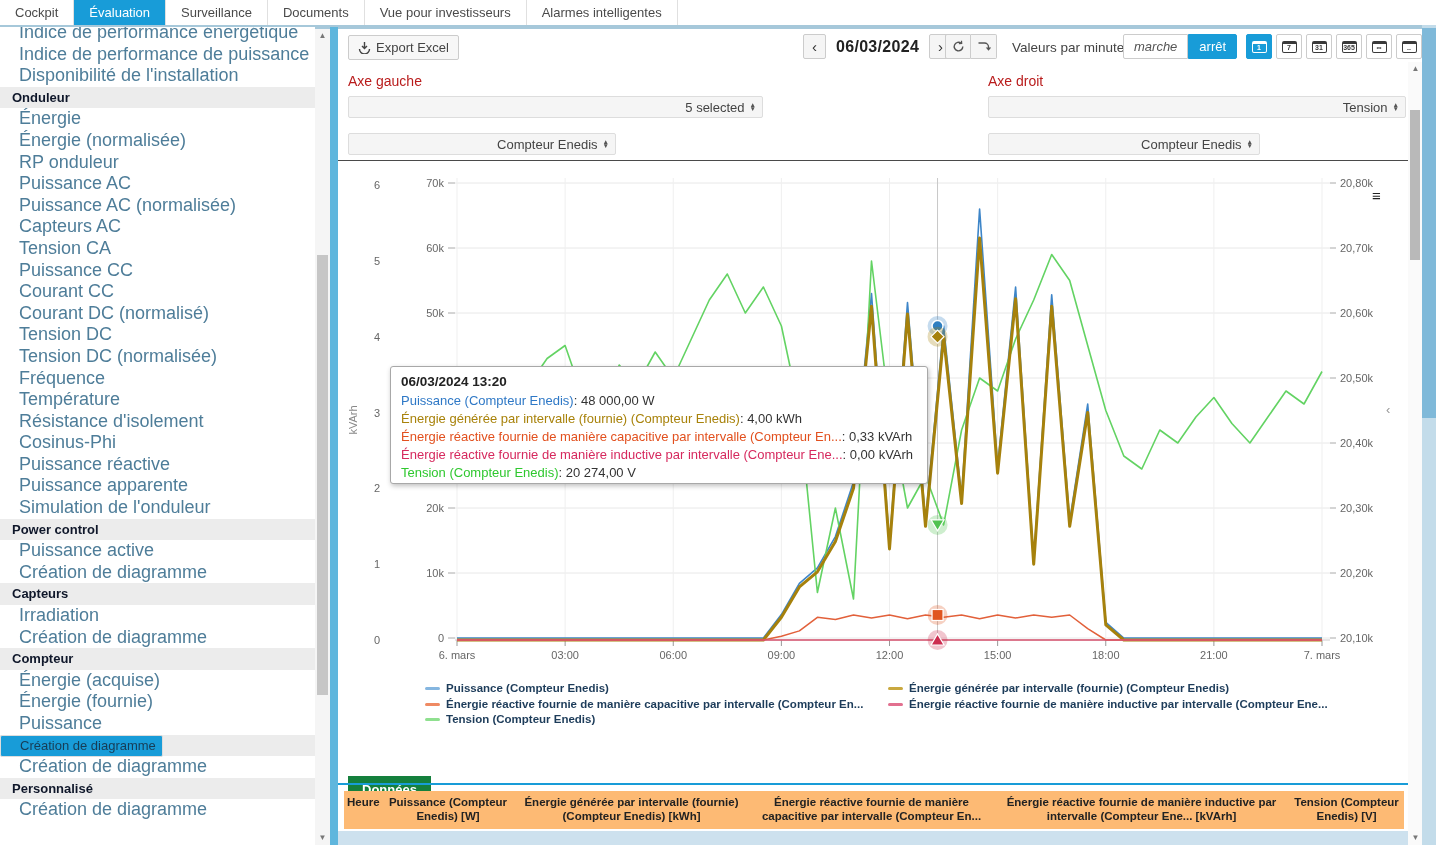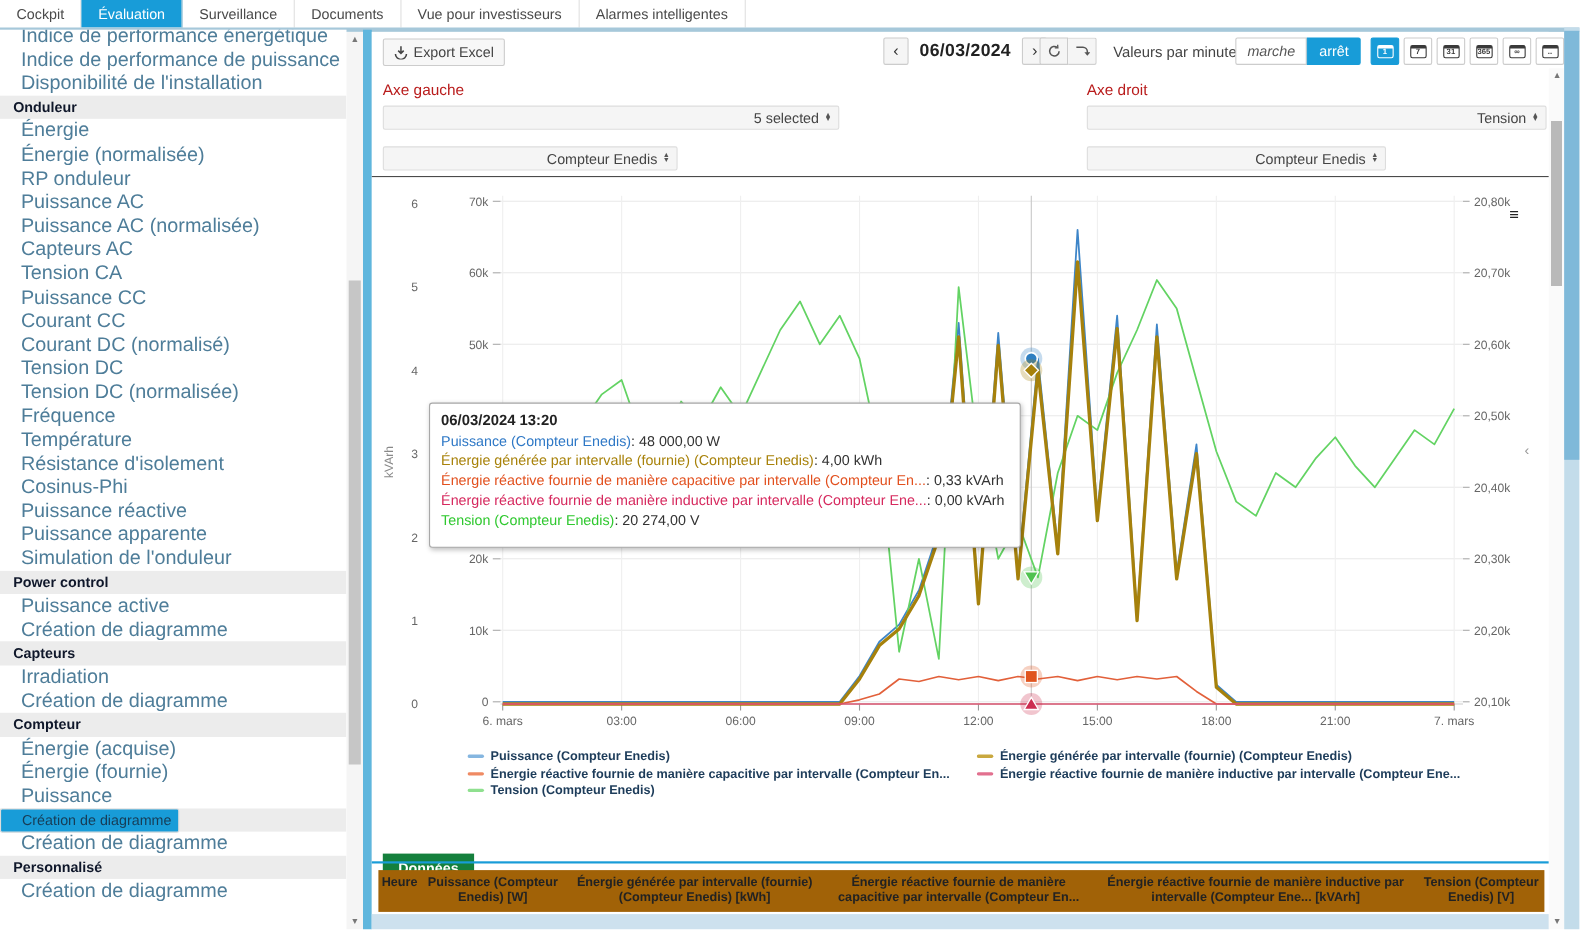--- a/index.html
+++ b/index.html
@@ -63,39 +63,39 @@
   .sel { position:absolute; height:22px; background:#f5f5f5; border:1px solid #ddd; border-radius:2px;
          font-size:13px; color:#444; display:flex; align-items:center; justify-content:flex-end;
          padding-right:6px; gap:5px; cursor:pointer; }
   .sort-arrows { display:inline-flex; flex-direction:column; line-height:4.5px; font-size:6.5px; color:#555; }
   #section-sep { position:absolute; left:0; top:131px; width:1070px; height:1px; background:#4a4a4a; }
 
   
   #chart-menu-icon { position:absolute; left:1034px; top:158px; font-size:15px; font-weight:bold; color:#222; cursor:pointer; }
   #axis-collapse-icon { position:absolute; left:1048px; top:373px; font-size:13px; color:#999; cursor:pointer; }
 
-  #tooltip { position:absolute; left:52px; top:337px; width:538px; height:132px; background:#fff;
+  #tooltip { position:absolute; left:52px; top:337px; width:538px; height:118px; background:#fff;
              border:1px solid #a8a8a8; border-radius:3px; box-shadow:1px 2px 5px rgba(0,0,0,.25);
              padding:7px 10px; z-index:5; }
   #tooltip-title { font-size:13.5px; font-weight:bold; color:#222; margin-bottom:3px; }
   .ttrow { font-size:13px; line-height:18px; white-space:nowrap; }
   .ttv { color:#333; }
 
   
   .legend-col { position:absolute; top:652px; width:470px; }
   #legend-col1 { left:87px; } #legend-col2 { left:550px; }
   .lgitem { font-size:11.5px; font-weight:bold; color:#1d3c5a; line-height:15.5px; white-space:nowrap;
             overflow:hidden; cursor:pointer; }
   .lgdash { display:inline-block; width:15px; height:3px; border-radius:2px; margin-right:6px; vertical-align:middle; }
 
   
   #donnees-tab { position:absolute; left:10px; top:727px; height:27px; padding:0 14px; background:#15803d;
                  color:#fff; font-size:13px; font-weight:bold; display:flex; align-items:center; cursor:pointer;margin-top:20px; }
   #donnees-underline { position:absolute; left:0; top:754px; width:1070px; height:2px; background:#189cd8; }
-  #table-header { position:absolute; left:6px; top:762px; width:1060px; height:38px; background:#a16207; display:flex; }
+  #table-header { position:absolute; left:6px; top:762px; width:1060px; height:38px; background:#fdba74; display:flex; }
   .thcell { font-size:11.5px; font-weight:bold; color:#222; text-align:center; line-height:14px;
             padding:4px 3px 0 3px; cursor:pointer; }
   #bottom-strip { position:absolute; left:0px; top:802px; width:1070px; height:14px; background:#cde1ee; }
 
   
   #main-scroll { position:absolute; left:1408px; top:62px; width:14px; height:783px; background:#fafafa; }
   #main-scroll .thumb { position:absolute; left:2px; top:48px; width:10px; height:150px; background:#b9b9b9; }
   #page-scroll { position:absolute; left:1422px; top:25px; width:14px; height:820px; background:#c3dcea; }
   #page-scroll .thumb { position:absolute; left:0; top:3px; width:14px; height:390px; background:#7fb9d9; }
 

